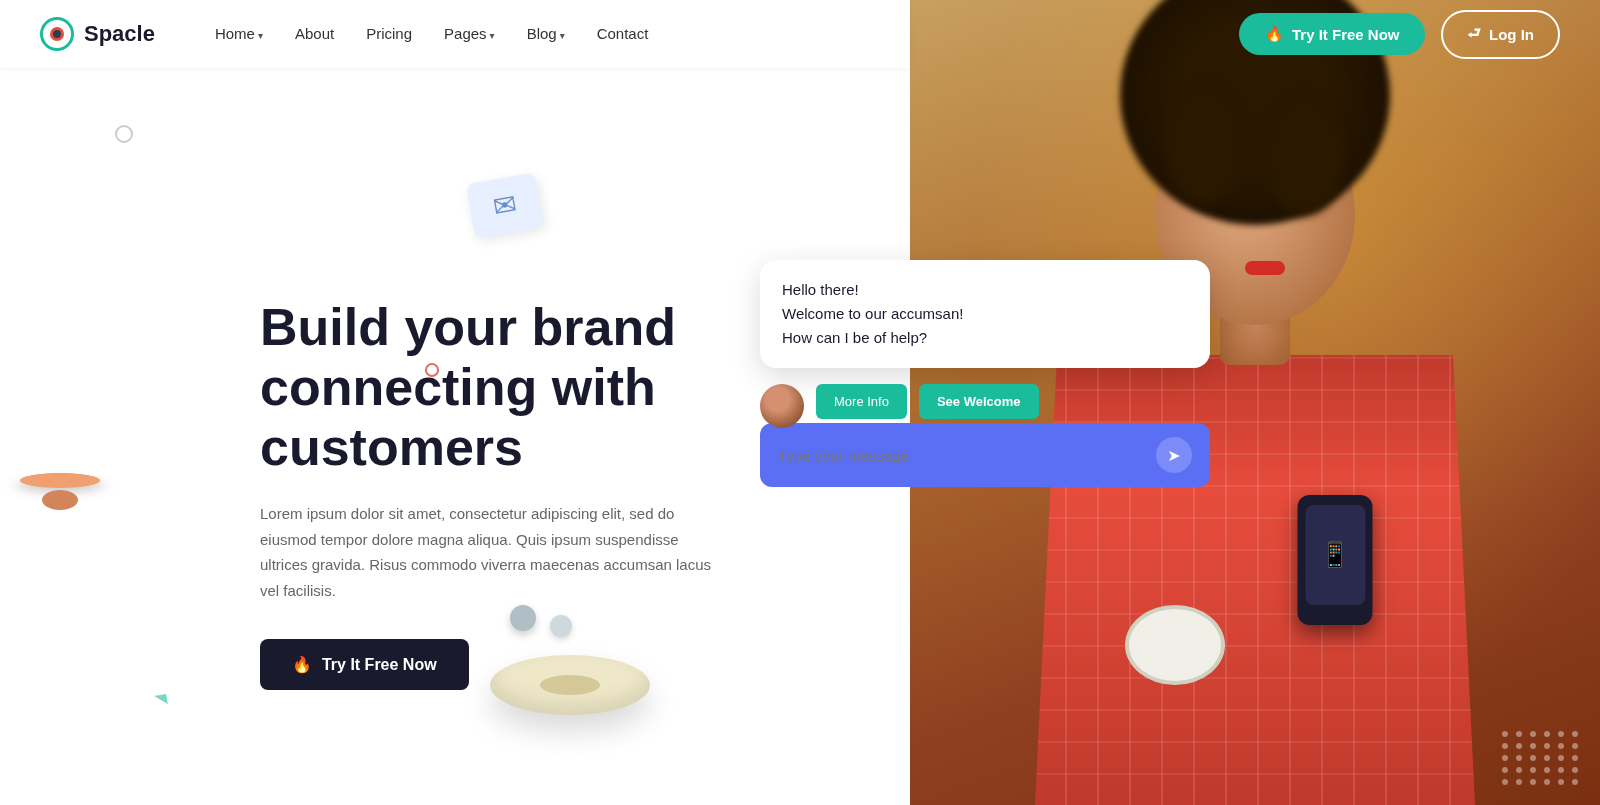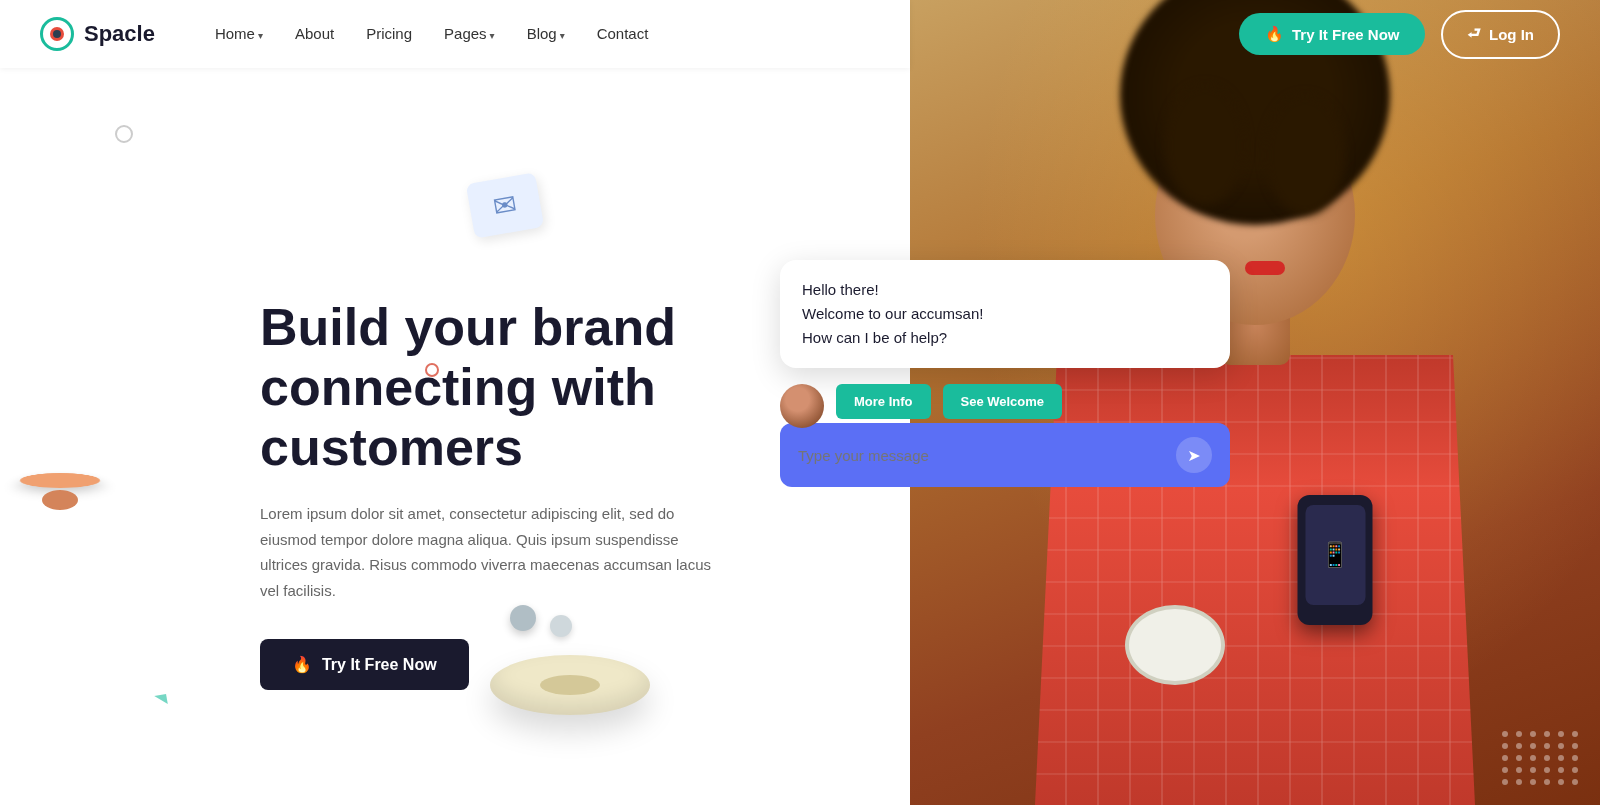--- a/index.html
+++ b/index.html
@@ -271,21 +271,21 @@
       background: linear-gradient(160deg, #d4a050 0%, #c07030 40%, #a05020 80%);
       display: flex;
       align-items: center;
       justify-content: center;
     }
 
     
     .chat-widget {
       position: absolute;
       top: 260px;
-      left: 780px;
+      left: 760px;
       width: 450px;
       z-index: 20;
     }
     .chat-bubble {
       background: #fff;
       border-radius: 16px;
       padding: 18px 22px;
       box-shadow: 0 8px 30px rgba(0,0,0,0.15);
       margin-bottom: 16px;
     }
@@ -315,21 +315,21 @@
       position: relative;
       padding-left: 56px;
     }
     .btn-more-info {
       background: #1abc9c;
       color: #fff;
       border: none;
       border-radius: 6px;
       padding: 10px 18px;
       font-size: 13px;
-      font-weight: 700;
+      font-weight: 400;
       cursor: pointer;
     }
     .btn-see-products {
       background: #1abc9c;
       color: #fff;
       border: none;
       border-radius: 6px;
       padding: 10px 18px;
       font-size: 13px;
       font-weight: 600;

